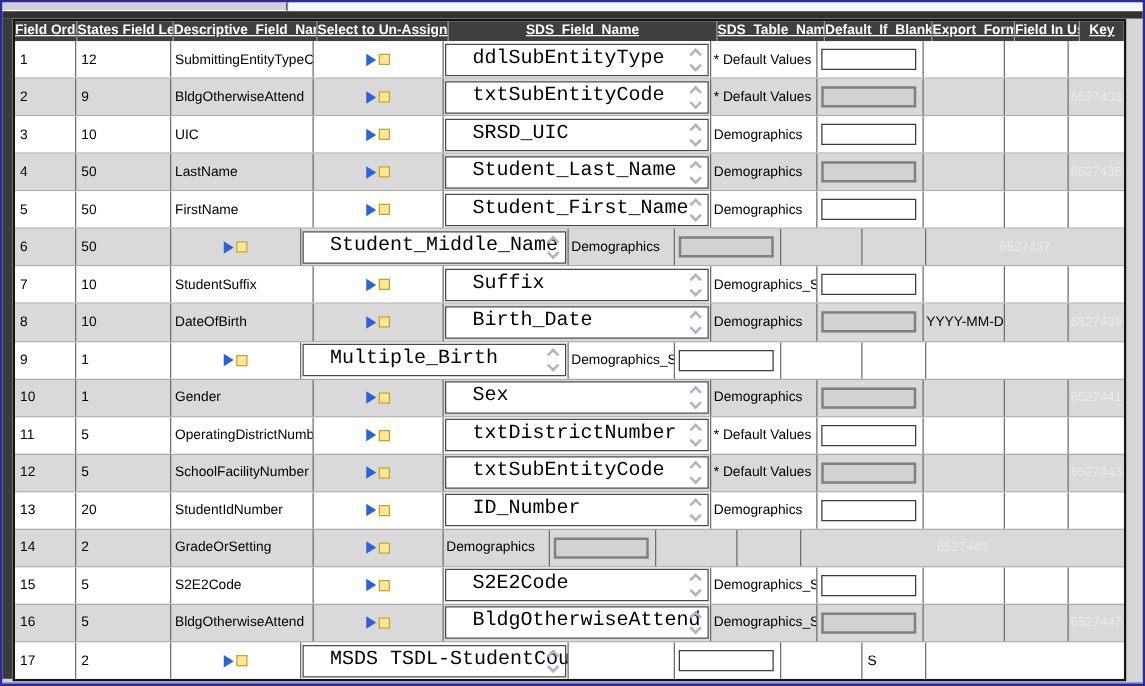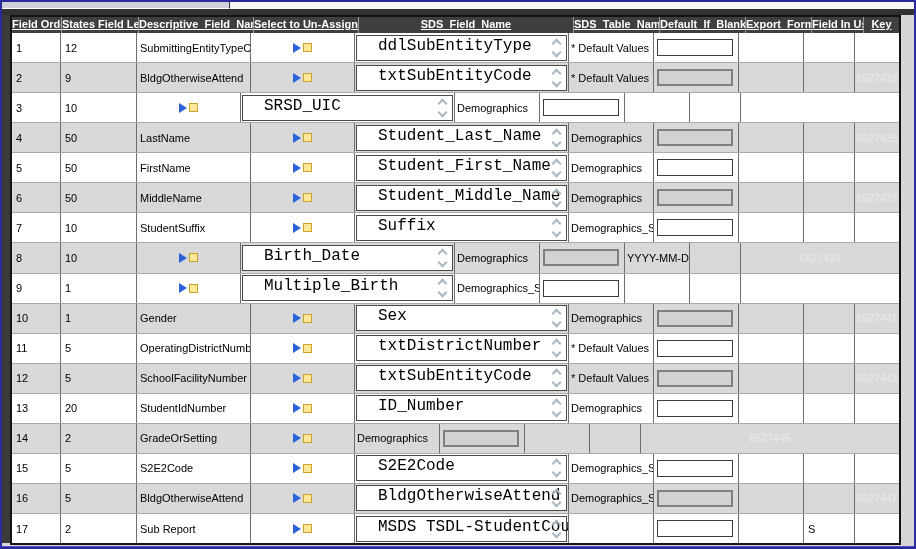--- a/index.html
+++ b/index.html
@@ -145,20 +145,21 @@
       <input class="def-input disabled" value="" style="">
     </div>
     <div class="cell c-export"></div>
     <div class="cell c-inuse"></div>
     <div class="cell c-key">6527433</div>
   </div>
 
   <div class="row">
     <div class="cell c-order">3</div>
     <div class="cell c-len">10</div>
+    <div class="cell c-desc">UIC</div>
     <div class="cell c-unassign">
       <span class="tri"></span>
       <span class="ybox"></span>
     </div>
     <div class="cell c-sds">
       <div class="sds-select">
         <span class="sds-text">SRSD_UIC</span>
         <span class="spin">
           <i class="chev up"></i>
           <i class="chev down"></i>
@@ -222,21 +223,20 @@
       <input class="def-input" value="" style="">
     </div>
     <div class="cell c-export"></div>
     <div class="cell c-inuse"></div>
     <div class="cell c-key"></div>
   </div>
 
   <div class="row alt">
     <div class="cell c-order">6</div>
     <div class="cell c-len">50</div>
-    <div class="cell c-desc">MiddleName</div>
     <div class="cell c-unassign">
       <span class="tri"></span>
       <span class="ybox"></span>
     </div>
     <div class="cell c-sds">
       <div class="sds-select">
         <span class="sds-text">Student_Middle_Name</span>
         <span class="spin">
           <i class="chev up"></i>
           <i class="chev down"></i>
@@ -274,20 +274,21 @@
       <input class="def-input" value="" style="">
     </div>
     <div class="cell c-export"></div>
     <div class="cell c-inuse"></div>
     <div class="cell c-key"></div>
   </div>
 
   <div class="row alt">
     <div class="cell c-order">8</div>
     <div class="cell c-len">10</div>
+    <div class="cell c-desc">DateOfBirth</div>
     <div class="cell c-unassign">
       <span class="tri"></span>
       <span class="ybox"></span>
     </div>
     <div class="cell c-sds">
       <div class="sds-select">
         <span class="sds-text">Birth_Date</span>
         <span class="spin">
           <i class="chev up"></i>
           <i class="chev down"></i>
@@ -497,21 +498,20 @@
       <input class="def-input disabled" value="" style="">
     </div>
     <div class="cell c-export"></div>
     <div class="cell c-inuse"></div>
     <div class="cell c-key">6527447</div>
   </div>
 
   <div class="row">
     <div class="cell c-order">17</div>
     <div class="cell c-len">2</div>
-    <div class="cell c-desc">Sub Report</div>
     <div class="cell c-unassign">
       <span class="tri"></span>
       <span class="ybox"></span>
     </div>
     <div class="cell c-sds">
       <div class="sds-select">
         <span class="sds-text">MSDS TSDL-StudentCourse</span>
         <span class="spin">
           <i class="chev up"></i>
           <i class="chev down"></i>

